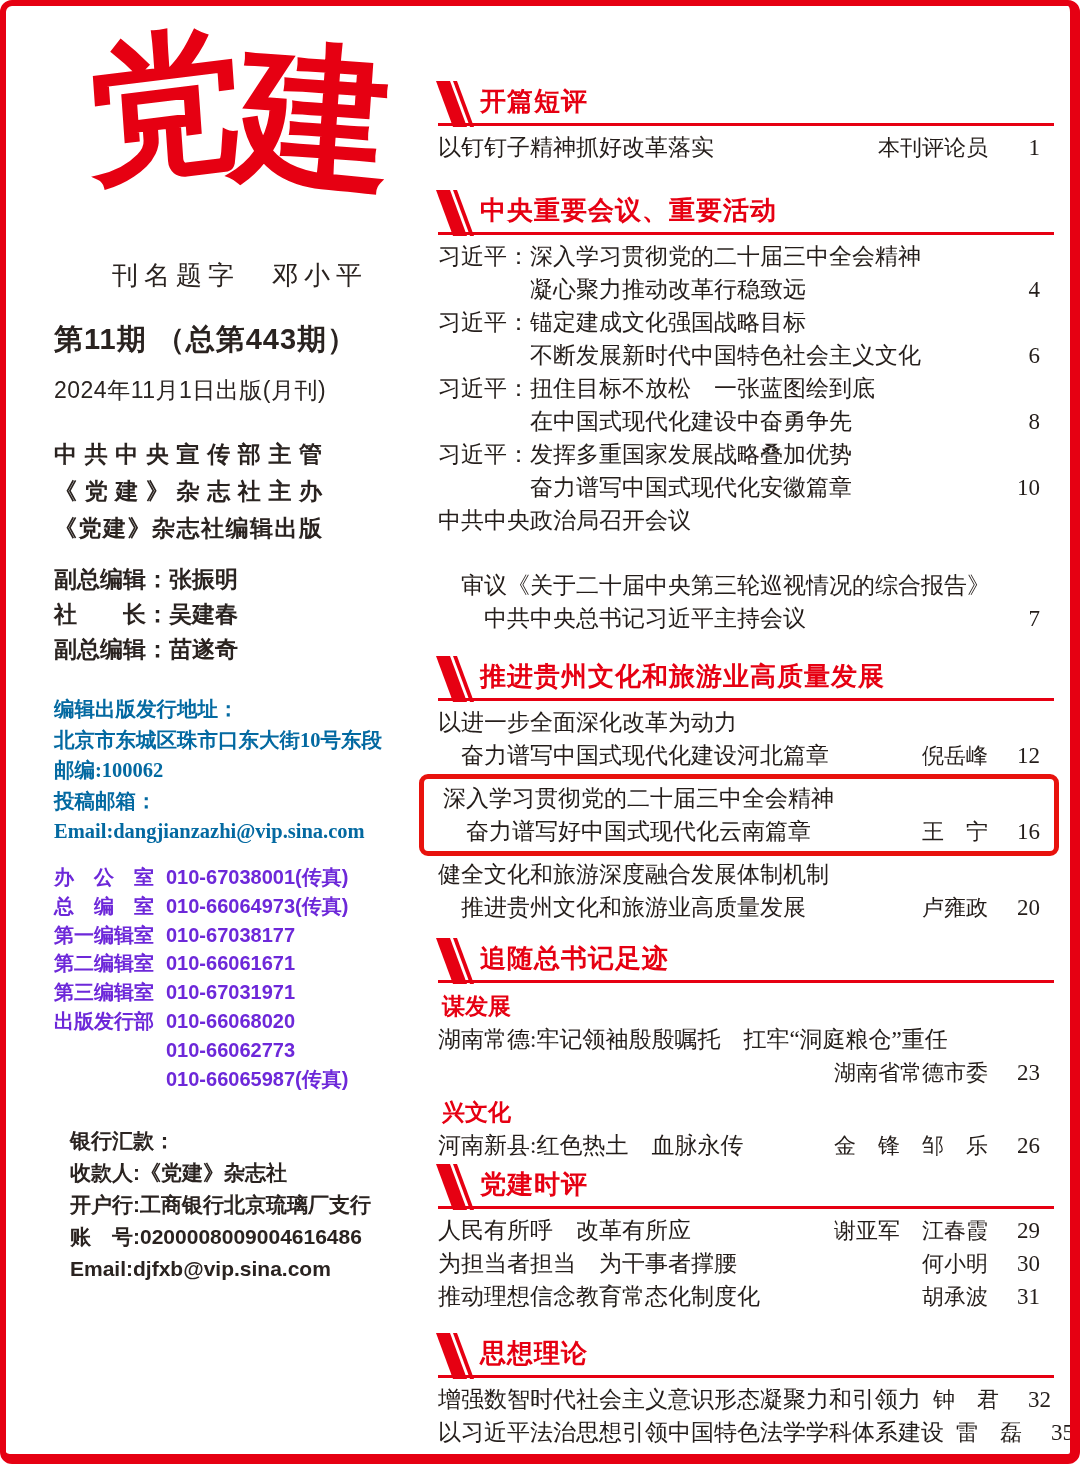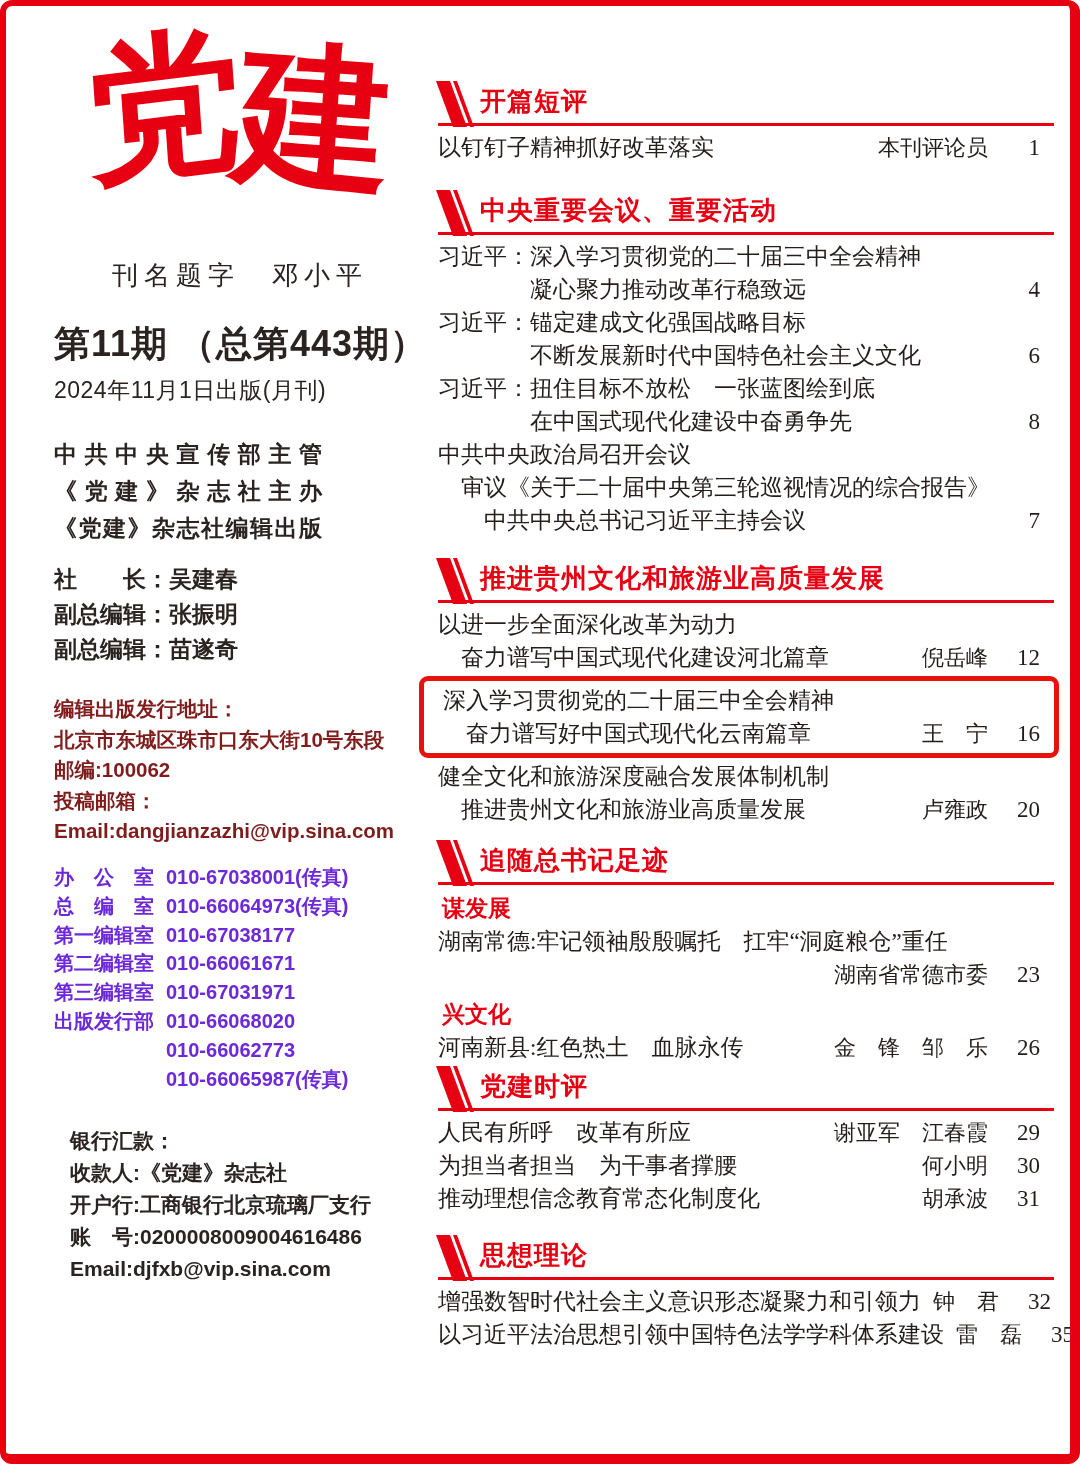--- a/index.html
+++ b/index.html
@@ -18,31 +18,31 @@
   
   .lcol{position:absolute;left:48px;top:0;width:372px;}
   .logo{position:absolute;top:22px;left:0;width:100%;text-align:center;
         font-family:"DejaVu Serif",serif;font-weight:bold;color:#e60012;
         font-size:156px;line-height:1;white-space:nowrap;}
   .logo .lc1{display:inline-block;transform:rotate(-7deg) skewX(-3deg);}
   .logo .lc2{display:inline-block;transform:rotate(4deg) translateY(12px);margin-left:-4px;}
   .inscription{position:absolute;top:252px;left:0;width:100%;text-align:center;
         font-family:"Liberation Serif",serif;font-size:26px;letter-spacing:6px;
         color:#2a2320;white-space:nowrap;}
-  .issue{position:absolute;top:314px;left:0;font-size:36px;font-weight:bold;
+  .issue{position:absolute;top:314px;left:0;font-size:29px;font-weight:bold;
         letter-spacing:1px;white-space:nowrap;color:#2a2320;}
   .pubdate{position:absolute;top:369px;left:0;font-size:23px;letter-spacing:.5px;
         white-space:nowrap;color:#2a2320;}
   .org{position:absolute;top:430px;left:0;width:268px;font-size:23px;font-weight:bold;
         line-height:37px;color:#2a2320;}
   .org .org-line{text-align:justify;text-align-last:justify;}
   .staff{position:absolute;top:556px;left:0;font-size:23px;font-weight:bold;
         line-height:35px;white-space:pre;color:#2a2320;}
   .addr{position:absolute;top:688px;left:0;font-size:20.5px;line-height:30.5px;
-        font-weight:bold;white-space:nowrap;color:#7f1d1d;}
+        font-weight:bold;white-space:nowrap;color:#0369a1;font-family:Liberation Serif, serif;}
   .phones{position:absolute;top:857px;left:0;font-size:20px;line-height:28.8px;
         font-weight:bold;white-space:pre;color:#6d28d9;}
   .phone-row .ph-lbl{display:inline-block;width:102px;}
   .phone-row .ph-num{display:inline-block;margin-left:10px;}
   .bank{position:absolute;top:1119px;left:16px;font-size:21px;line-height:32px;
         font-weight:bold;white-space:pre;color:#2a2320;}
   
   .rcol{position:absolute;left:432px;top:0;width:616px;}
   .toc-section{margin-top:28px;}
   .toc-section:nth-of-type(1){margin-top:80px;}
@@ -79,21 +79,21 @@
       <span class="lc1">党</span><span class="lc2">建</span>
     </div>
     <div class="inscription">刊名题字　邓小平</div>
     <div class="issue">第11期 （总第443期）</div>
     <div class="pubdate">2024年11月1日出版(月刊)</div>
     <div class="org" id="org">
         <div class="org-line">中共中央宣传部主管</div>
         <div class="org-line">《党建》杂志社主办</div>
         <div class="org-line">《党建》杂志社编辑出版</div>
       </div>
-    <div class="staff" id="staff"><div class="staff-line">社　　长：吴建春</div><div class="staff-line">副总编辑：张振明</div><div class="staff-line">副总编辑：苗遂奇</div></div>
+    <div class="staff" id="staff"><div class="staff-line">副总编辑：张振明</div><div class="staff-line">社　　长：吴建春</div><div class="staff-line">副总编辑：苗遂奇</div></div>
     <div class="addr" id="addr">
         <div class="addr-line">编辑出版发行地址：</div>
         <div class="addr-line">北京市东城区珠市口东大街10号东段</div>
         <div class="addr-line">邮编:100062</div>
         <div class="addr-line">投稿邮箱：</div>
         <div class="addr-line">Email:dangjianzazhi@vip.sina.com</div>
       </div>
     <div class="phones" id="phones"><div class="phone-row"><span class="ph-lbl">办　公　室</span><span class="ph-num">010-67038001(传真)</span></div><div class="phone-row"><span class="ph-lbl">总　编　室</span><span class="ph-num">010-66064973(传真)</span></div><div class="phone-row"><span class="ph-lbl">第一编辑室</span><span class="ph-num">010-67038177</span></div><div class="phone-row"><span class="ph-lbl">第二编辑室</span><span class="ph-num">010-66061671</span></div><div class="phone-row"><span class="ph-lbl">第三编辑室</span><span class="ph-num">010-67031971</span></div><div class="phone-row"><span class="ph-lbl">出版发行部</span><span class="ph-num">010-66068020</span></div><div class="phone-row"><span class="ph-lbl"></span><span class="ph-num">010-66062773</span></div><div class="phone-row"><span class="ph-lbl"></span><span class="ph-num">010-66065987(传真)</span></div></div>
     <div class="bank" id="bank"><div class="bank-line">银行汇款：</div><div class="bank-line">收款人:《党建》杂志社</div><div class="bank-line">开户行:工商银行北京琉璃厂支行</div><div class="bank-line">账　号:0200008009004616486</div><div class="bank-line">Email:djfxb@vip.sina.com</div></div>
   </aside>
@@ -142,24 +142,33 @@
             <div class="toc-row">
               <span class="t">习近平：扭住目标不放松　一张蓝图绘到底</span>
             </div>
             <div class="toc-row">
               <span class="t" style="padding-left: 92px;">在中国式现代化建设中奋勇争先</span>
               <span class="p">8</span>
             </div>
           </div>
           <div class="toc-item">
             <div class="toc-row">
+              <span class="t">习近平：发挥多重国家发展战略叠加优势</span>
+            </div>
+            <div class="toc-row">
+              <span class="t" style="padding-left: 92px;">奋力谱写中国式现代化安徽篇章</span>
+              <span class="p">10</span>
+            </div>
+          </div>
+          <div class="toc-item">
+            <div class="toc-row">
               <span class="t">中共中央政治局召开会议</span>
             </div>
             <div class="toc-row">
-              <span class="t" style="padding-left: 23px;">审议《关于二十届中央第三轮巡视情况的综合报告》</span>
+              <span class="t" style="padding-left: 23px; margin-top: 32px;">审议《关于二十届中央第三轮巡视情况的综合报告》</span>
             </div>
             <div class="toc-row">
               <span class="t" style="padding-left: 46px;">中共中央总书记习近平主持会议</span>
               <span class="p">7</span>
             </div>
           </div>
         </div>
       </section>
       <section class="toc-section">
         <div class="sec-header"><span class="sec-icon"><svg width="38" height="46" viewBox="0 0 38 46" aria-hidden="true">

